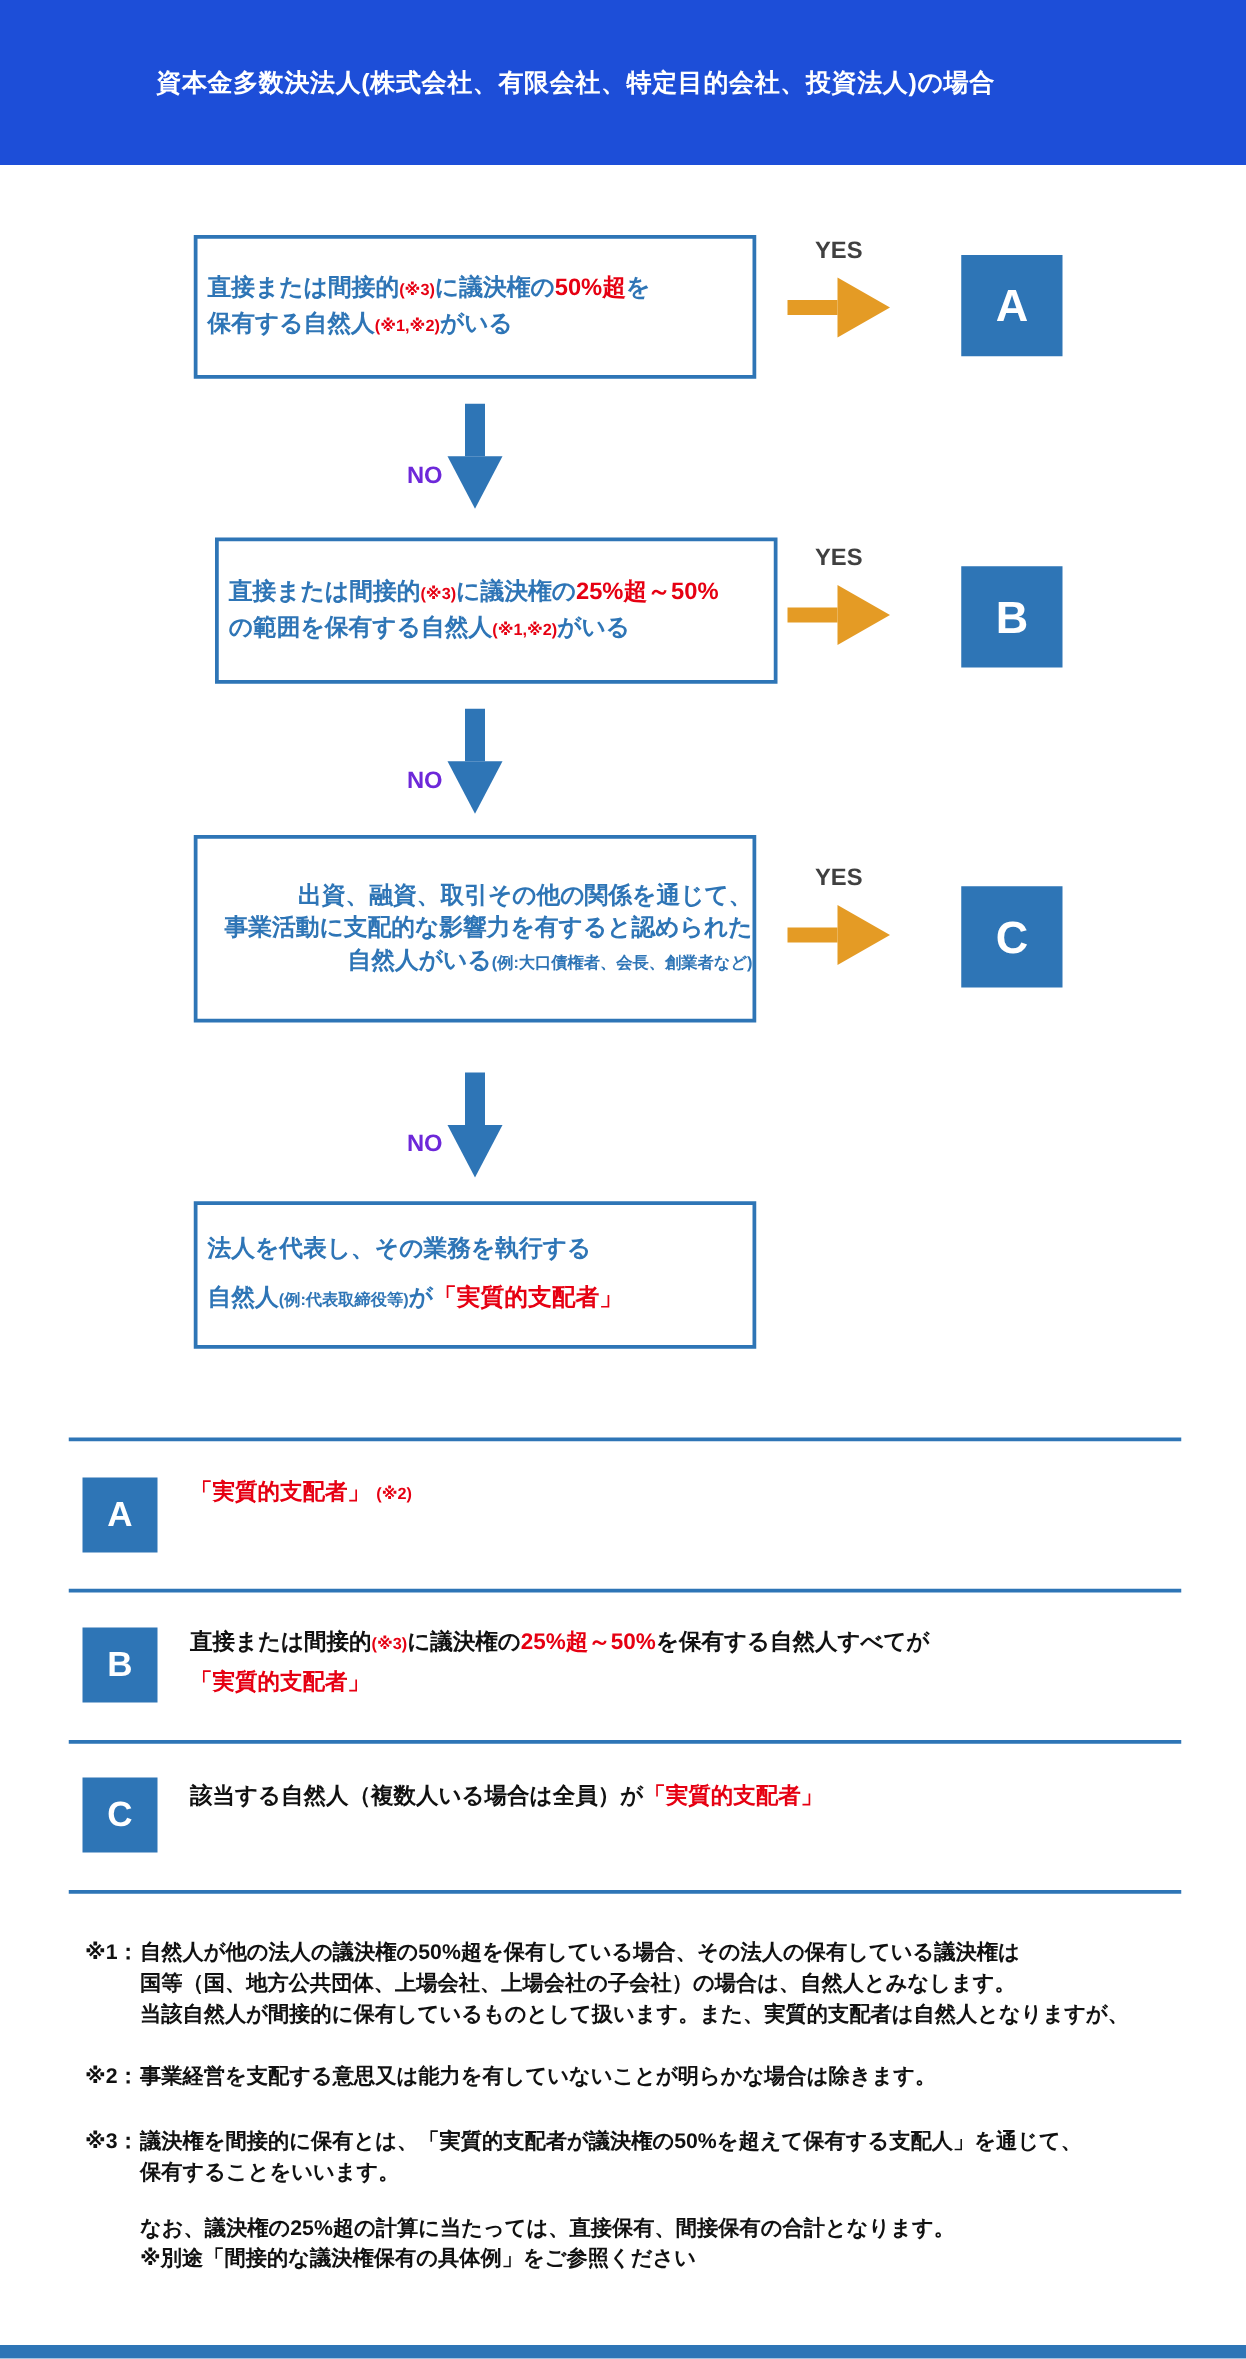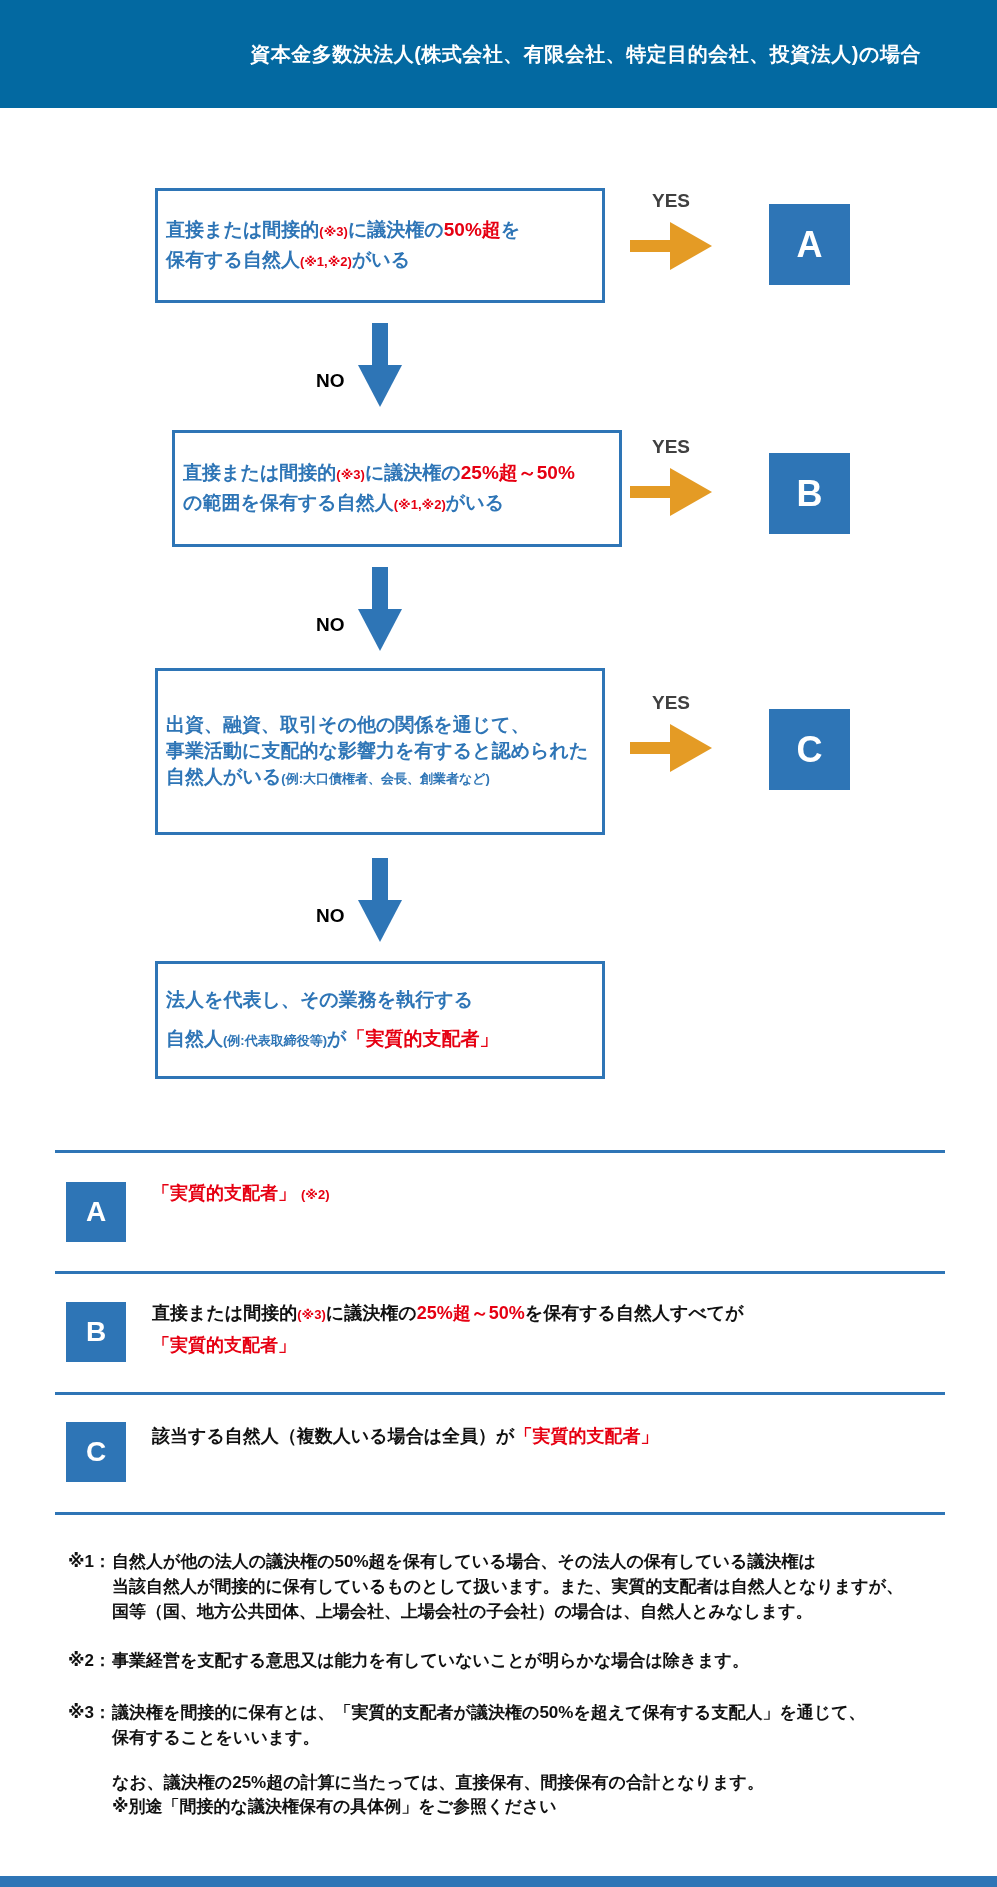--- a/index.html
+++ b/index.html
@@ -1,44 +1,44 @@
 <!DOCTYPE html>
 <html><head>
 <meta charset="utf-8">
 <style>
   html,body{margin:0;padding:0;background:#fff;}
   .canvas{
     position:relative;width:997px;height:1887px;background:#ffffff;
     font-family:"Liberation Sans","DejaVu Sans",sans-serif;overflow:hidden;
   }
   
-  .header{position:absolute;left:0;top:0;width:997px;height:108px;background:#0369a1;
-    display:flex;align-items:center;justify-content:flex-end;box-sizing:border-box;padding-right:76px;}
+  .header{position:absolute;left:0;top:0;width:997px;height:132px;background:#1d4ed8;
+    display:flex;align-items:center;justify-content:center;box-sizing:border-box;padding-right:76px;}
   .header .title{color:#ffffff;font-size:20px;font-weight:bold;letter-spacing:.5px;}
   
   .dbox{position:absolute;left:155px;width:450px;border:3px solid #2E75B6;box-sizing:border-box;
     display:flex;flex-direction:column;justify-content:center;padding-left:8px;
     color:#2E75B6;font-weight:bold;font-size:19px;line-height:28px;background:#fff;}
   .box1{top:188px;height:115px;}
   .box2{top:430px;height:117px;margin-left:17px;}
-  .box3{top:668px;height:167px;line-height:26px;}
+  .box3{top:668px;height:150px;line-height:26px;align-items:flex-end;}
   .box4{top:961px;height:118px;gap:11px;}
   .red{color:#E60012;}
   .sub{font-size:13px;}
   
   .yes-label{position:absolute;left:630px;width:82px;text-align:center;color:#404040;
     font-size:19px;font-weight:bold;}
   .yes1{top:190px;} .yes2{top:436px;} .yes3{top:692px;}
   .r-arrow{position:absolute;left:630px;width:82px;height:48px;}
   .ra1{top:222px;} .ra2{top:468px;} .ra3{top:724px;}
   .r-arrow .shaft{position:absolute;left:0;top:18px;width:40px;height:12px;background:#E49B25;}
   .r-arrow .head{position:absolute;left:40px;top:0;width:0;height:0;
     border-top:24px solid transparent;border-bottom:24px solid transparent;border-left:42px solid #E49B25;}
   
-  .no-label{position:absolute;left:316px;width:38px;text-align:left;color:#000000;
+  .no-label{position:absolute;left:316px;width:38px;text-align:right;color:#6d28d9;
     font-size:19px;font-weight:bold;}
   .no1{top:370px;} .no2{top:614px;} .no3{top:905px;}
   .d-arrow{position:absolute;left:358px;width:44px;height:84px;}
   .da1{top:323px;} .da2{top:567px;} .da3{top:858px;}
   .d-arrow .shaft{position:absolute;left:14px;top:0;width:16px;height:42px;background:#2E75B6;}
   .d-arrow .head{position:absolute;left:0;top:42px;width:0;height:0;
     border-left:22px solid transparent;border-right:22px solid transparent;border-top:42px solid #2E75B6;}
   
   .chip{position:absolute;left:769px;width:81px;height:81px;background:#2E75B6;
     display:flex;align-items:center;justify-content:center;color:#fff;font-size:36px;font-weight:600;}
@@ -147,22 +147,22 @@
   <div class="row-text rowC">
     <div><span>該当する自然人（複数人いる場合は全員）が</span><span class="red">「実質的支配者」</span></div>
   </div>
 
   <div class="rule rule4"></div>
 
   <div class="fn fn1">
     <div class="fn-label">※1：</div>
     <div class="fn-body">
       <div>自然人が他の法人の議決権の50%超を保有している場合、その法人の保有している議決権は</div>
+      <div>国等（国、地方公共団体、上場会社、上場会社の子会社）の場合は、自然人とみなします。</div>
       <div>当該自然人が間接的に保有しているものとして扱います。また、実質的支配者は自然人となりますが、</div>
-      <div>国等（国、地方公共団体、上場会社、上場会社の子会社）の場合は、自然人とみなします。</div>
     </div>
   </div>
 
   <div class="fn fn2">
     <div class="fn-label">※2：</div>
     <div class="fn-body">
       <div>事業経営を支配する意思又は能力を有していないことが明らかな場合は除きます。</div>
     </div>
   </div>
 

